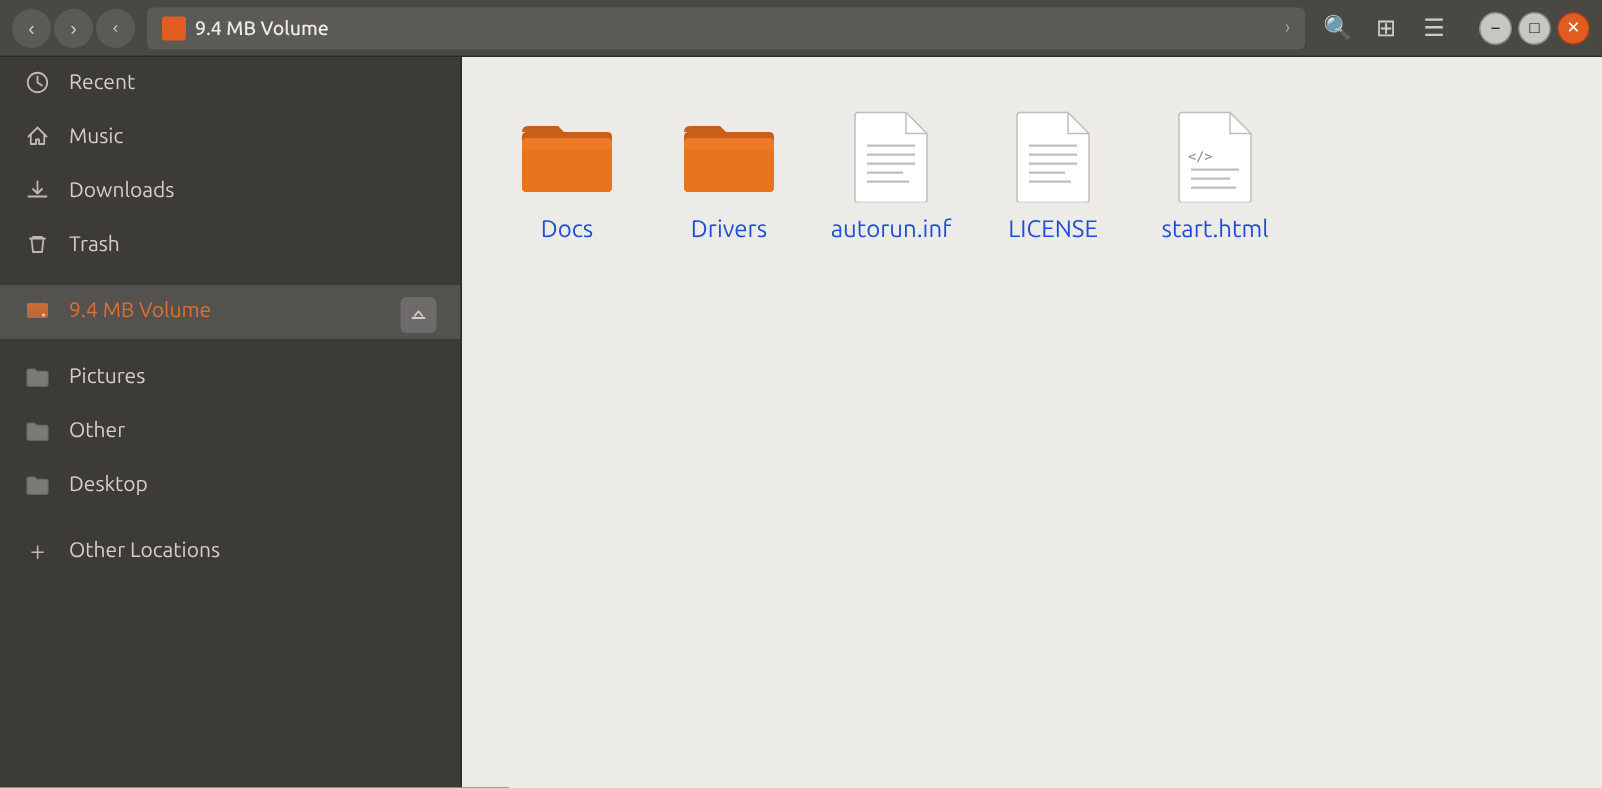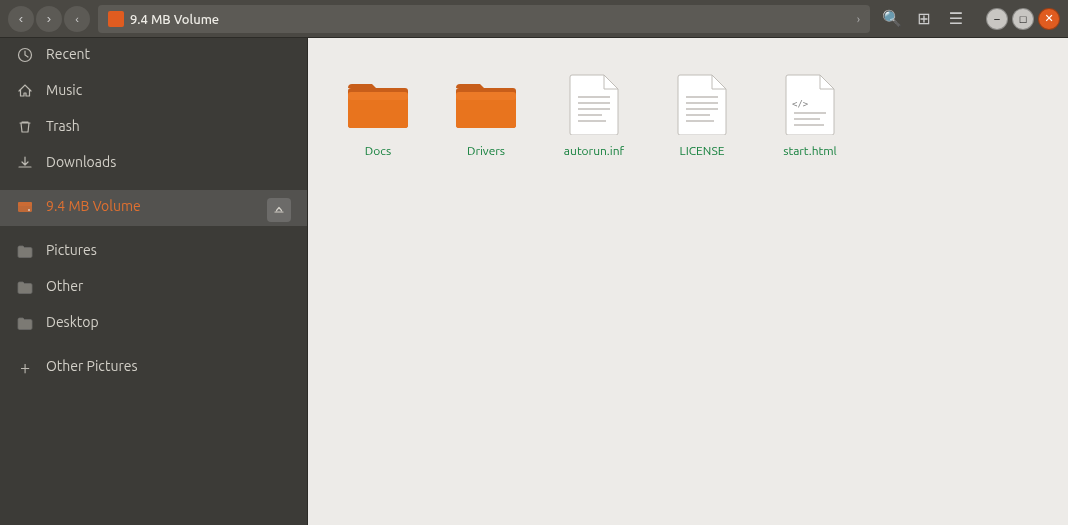--- a/index.html
+++ b/index.html
@@ -152,22 +152,22 @@
       border-radius: 4px;
       cursor: pointer;
       gap: 8px;
     }
     .file-item .f-icon {
       width: 64px;
       height: 64px;
       display: flex; align-items: center; justify-content: center;
     }
     .file-label {
-      font-size: 12px;
-      color: #15803d;
+      font-size: 16px;
+      color: #1d4ed8;
       word-break: break-word;
     }
 
     
     ::-webkit-scrollbar { width: 6px; }
     ::-webkit-scrollbar-track { background: transparent; }
     ::-webkit-scrollbar-thumb { background: rgba(0,0,0,0.3); border-radius: 3px; }
   </style>
 </head>
 <body>
@@ -221,34 +221,34 @@
           <path d="M3.5 6.5V13h3.5v-3h2v3H12.5V6.5" stroke="#d3d0c8" stroke-width="1.2" fill="none" stroke-linecap="round" stroke-linejoin="round"></path>
         </svg>
       </span>
       <span>Music</span>
     </div>
 
 
     <div class="sidebar-item">
       <span class="s-icon">
         <svg width="16" height="16" viewBox="0 0 16 16" fill="none">
-          <path d="M3 4h10M5 4V3h6v1M4 4l1 9h6l1-9" stroke="#d3d0c8" stroke-width="1.2" stroke-linecap="round" stroke-linejoin="round"></path>
-        </svg>
-      </span>
-      <span>Trash</span>
-    </div>
-
-    <div class="sidebar-item">
-      <span class="s-icon">
-        <svg width="16" height="16" viewBox="0 0 16 16" fill="none">
           <path d="M8 2v8M5 7l3 3 3-3" stroke="#d3d0c8" stroke-width="1.2" stroke-linecap="round" stroke-linejoin="round"></path>
           <path d="M2 12h12" stroke="#d3d0c8" stroke-width="1.2" stroke-linecap="round"></path>
         </svg>
       </span>
       <span>Downloads</span>
+    </div>
+
+    <div class="sidebar-item">
+      <span class="s-icon">
+        <svg width="16" height="16" viewBox="0 0 16 16" fill="none">
+          <path d="M3 4h10M5 4V3h6v1M4 4l1 9h6l1-9" stroke="#d3d0c8" stroke-width="1.2" stroke-linecap="round" stroke-linejoin="round"></path>
+        </svg>
+      </span>
+      <span>Trash</span>
     </div>
 
     <div class="sidebar-section-gap"></div>
 
     <div class="sidebar-item active">
       <span class="s-icon">
         <svg width="16" height="16" viewBox="0 0 16 16" fill="none">
           <rect x="1" y="4" width="14" height="9" rx="1.5" fill="#e07030" opacity="0.9"></rect>
           <rect x="1" y="3" width="14" height="4" rx="1" fill="#e07030"></rect>
           <circle cx="12" cy="11" r="1" fill="white" opacity="0.8"></circle>
@@ -289,21 +289,21 @@
         </svg>
       </span>
       <span>Desktop</span>
     </div>
 
 
     <div class="sidebar-section-gap"></div>
 
     <div class="sidebar-item">
       <span class="s-icon" style="font-size:18px; color:#d3d0c8; font-weight:300;">+</span>
-      <span>Other Pictures</span>
+      <span>Other Locations</span>
     </div>
 
   </div>
 
   <div class="content">
     <div class="file-grid">
 
       <div class="file-item">
         <div class="f-icon">
           <svg width="64" height="56" viewBox="0 0 64 56" fill="none">

